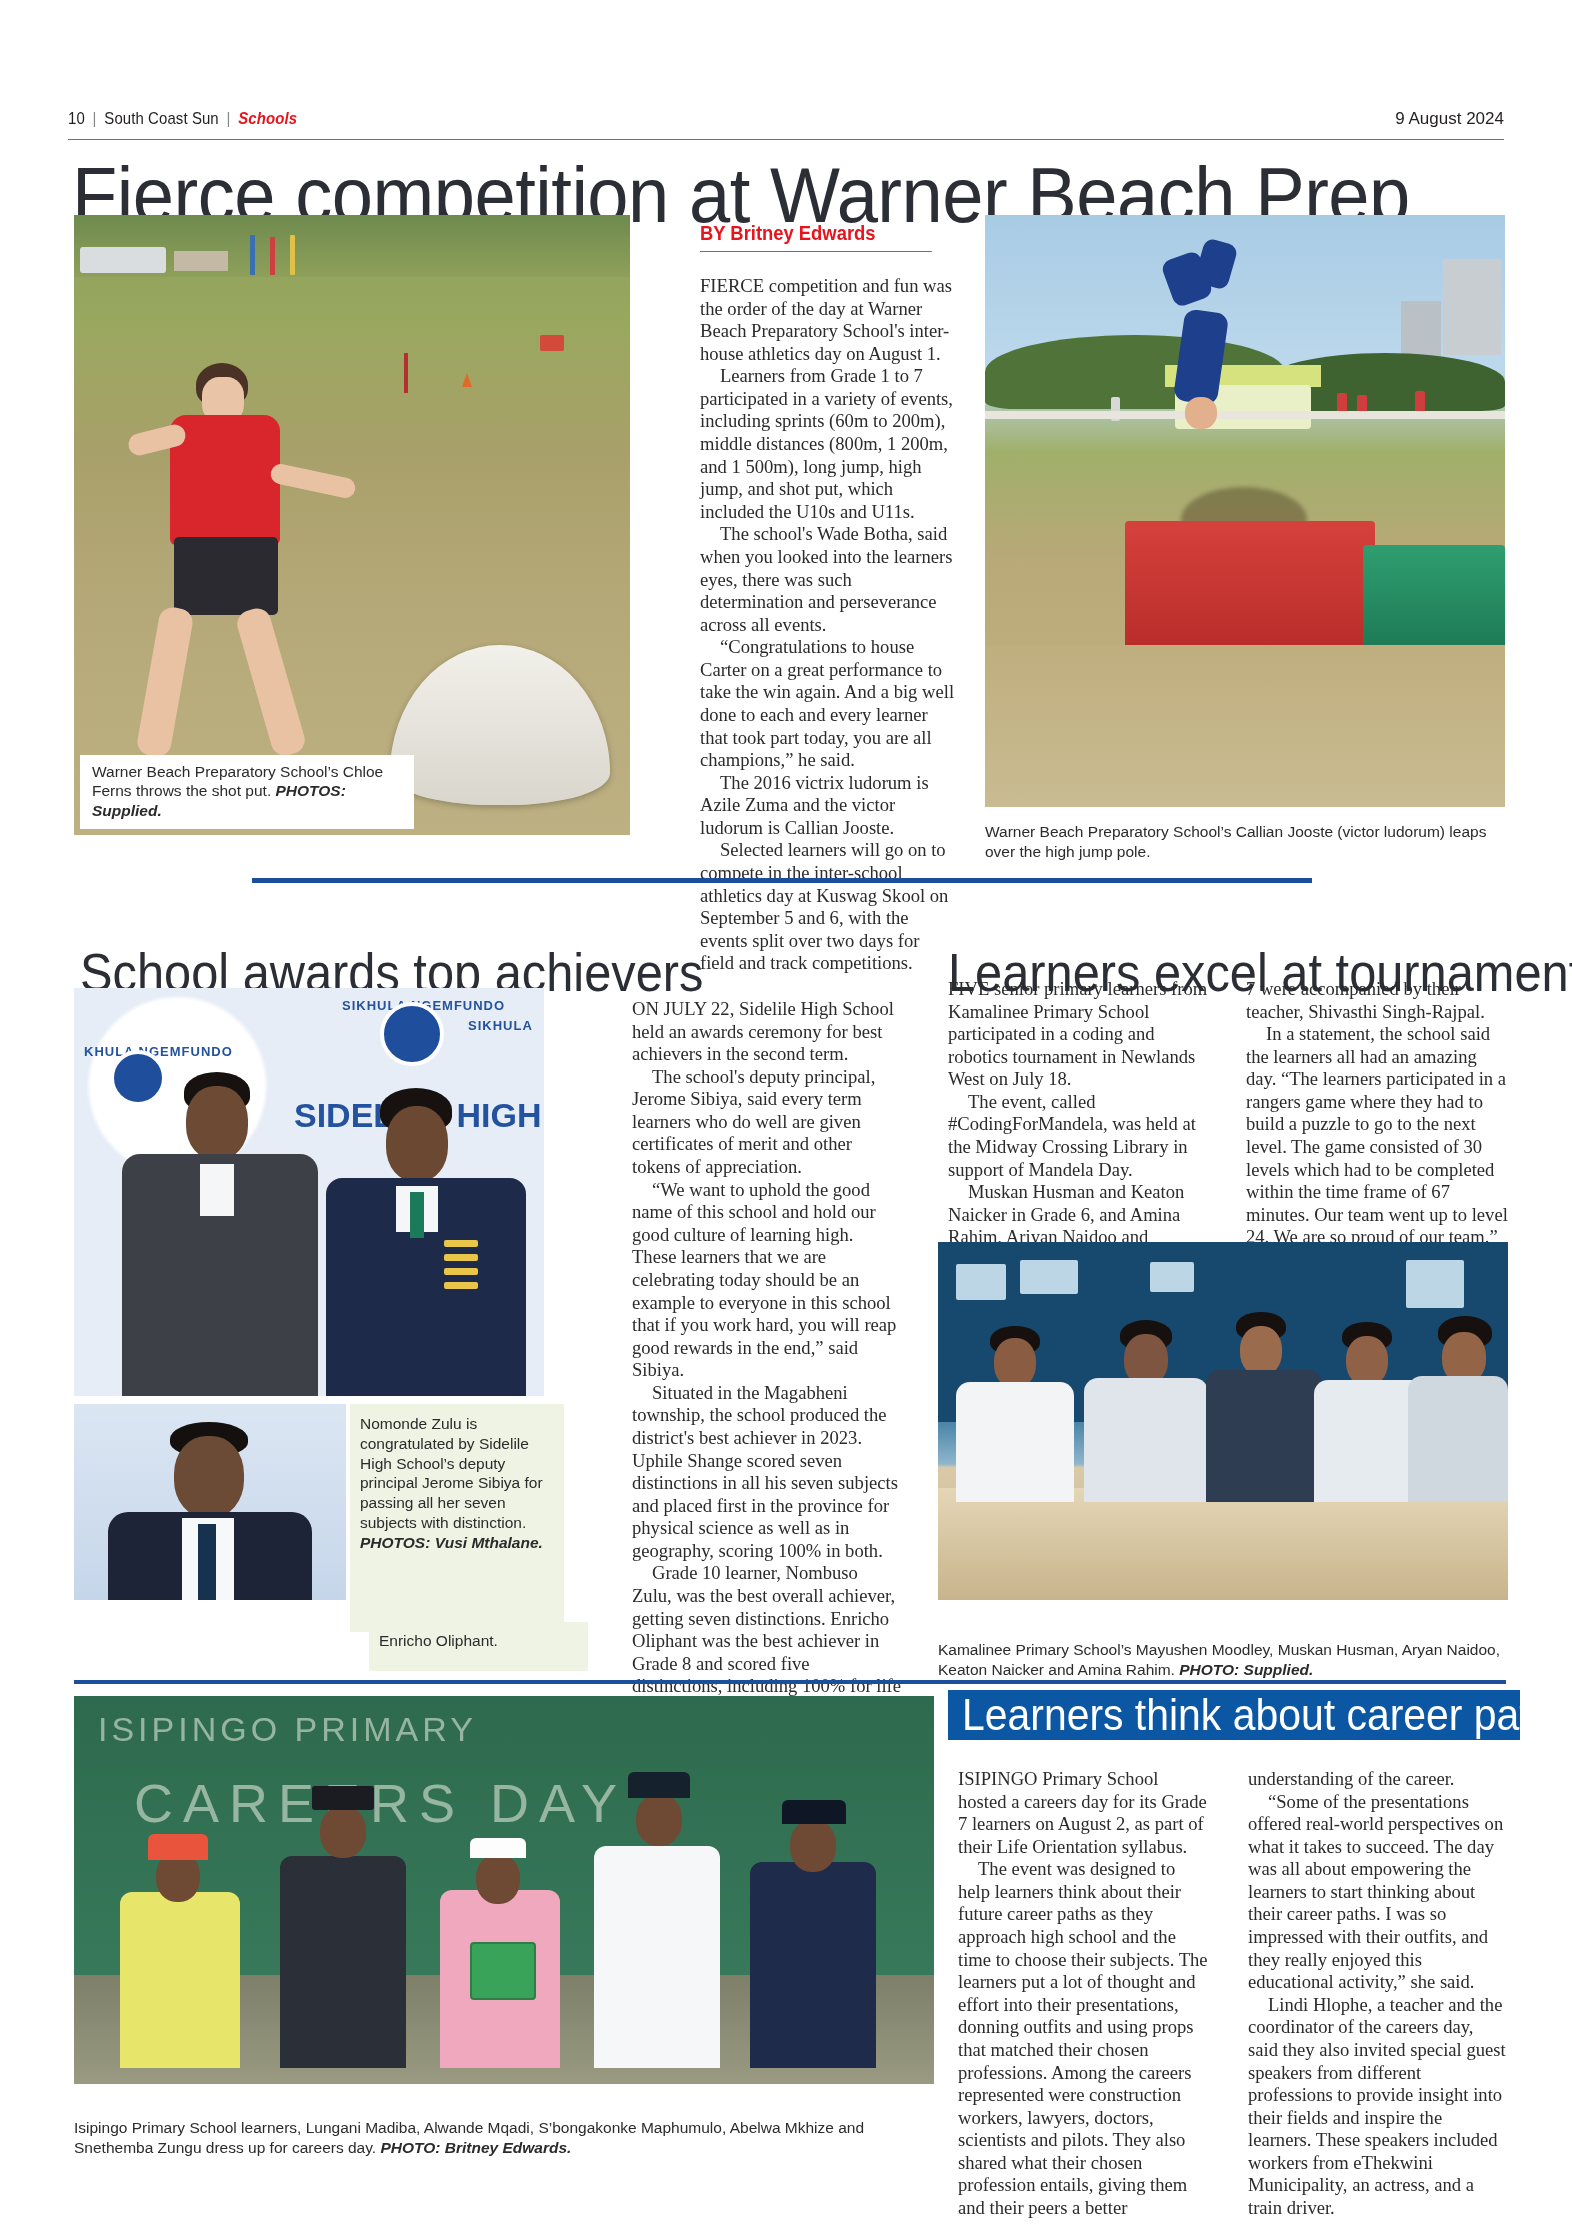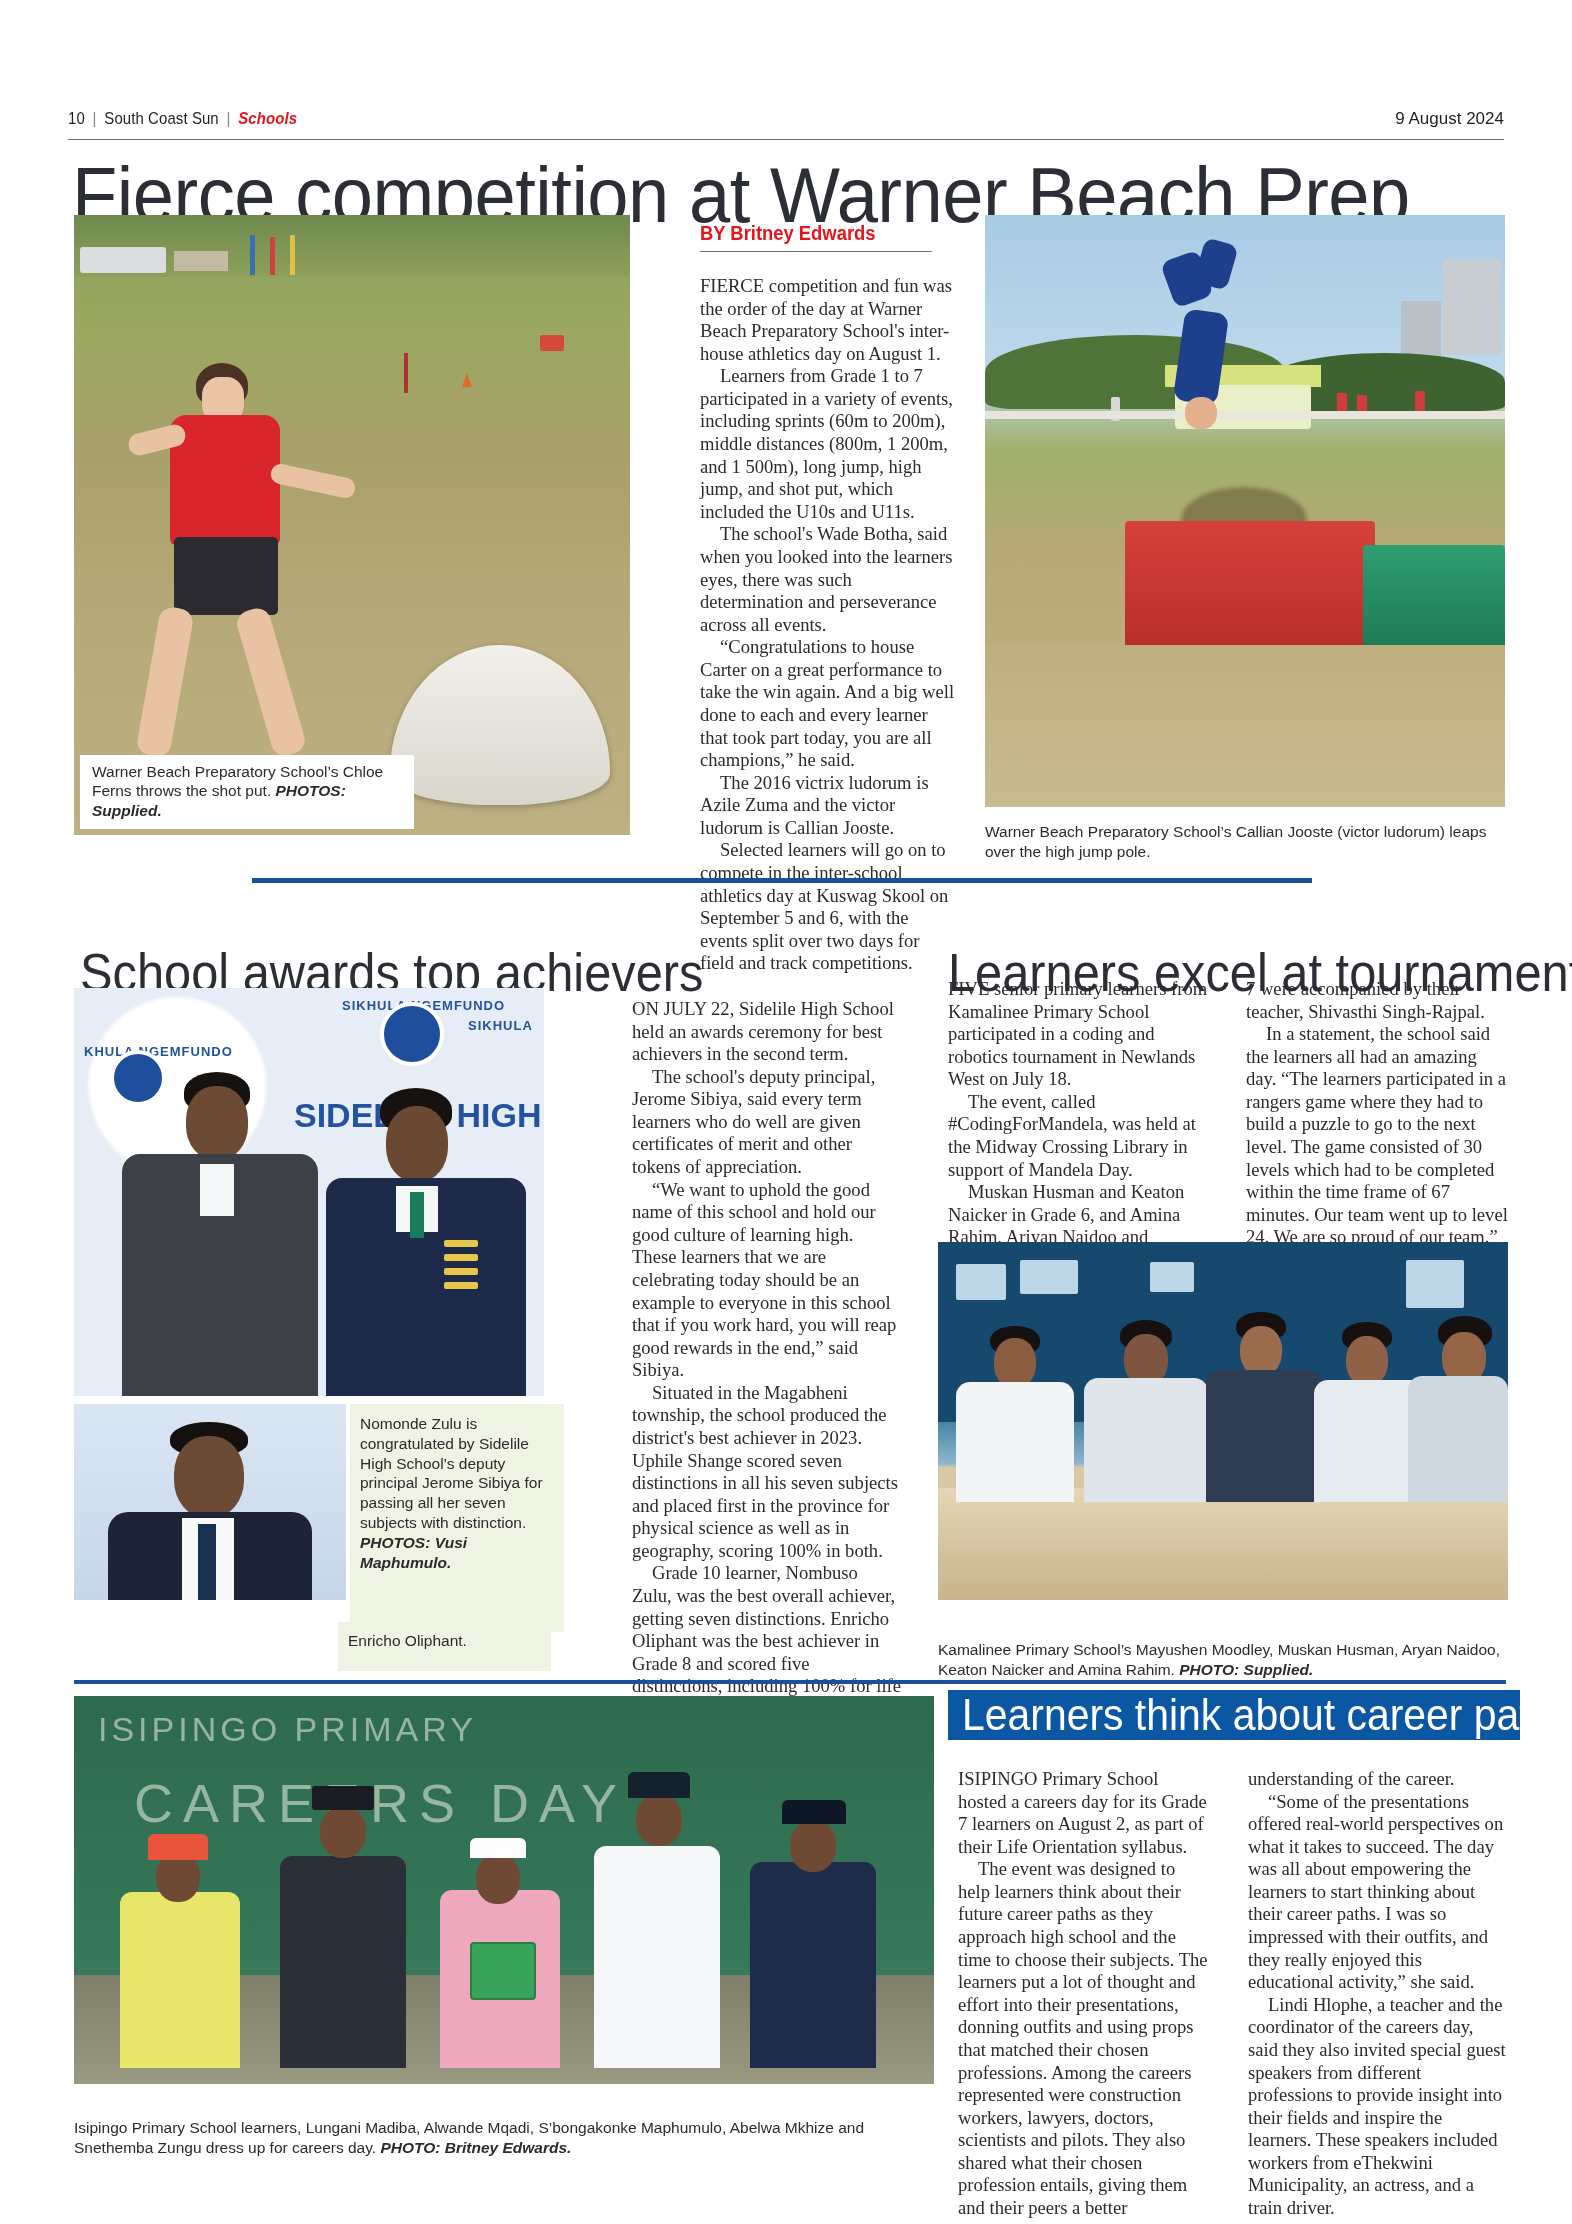--- a/index.html
+++ b/index.html
@@ -285,31 +285,31 @@
     <div class="shirt-white" style="left:322px; top:198px; width:42px; height:46px;"></div>
     <div class="tie" style="left:336px; top:204px; width:14px; height:46px;"></div>
     <div class="badge" style="left:370px; top:252px; width:34px; height:7px;"></div>
     <div class="badge" style="left:370px; top:266px; width:34px; height:7px;"></div>
     <div class="badge" style="left:370px; top:280px; width:34px; height:7px;"></div>
     <div class="badge" style="left:370px; top:294px; width:34px; height:7px;"></div>
   </div>
 
   <div class="cap cap-green" style="position:absolute; left:350px; top:1404px; width:196px; height:218px; padding:10px 8px 0 10px;">
     <span>Nomonde Zulu is congratulated by Sidelile High School’s deputy principal Jerome Sibiya for passing all her seven subjects with distinction.</span>
-    <b>PHOTOS: Vusi Maphumulo.</b>
+    <b>PHOTOS: Vusi Mthalane.</b>
   </div>
 
   <div class="photo p4" style="left:74px; top:1404px; width:272px; height:196px;">
     <div class="hair" style="left:96px; top:18px; width:78px; height:34px;"></div>
     <div class="skin" style="left:100px; top:32px; width:70px; height:82px;"></div>
     <div class="blazer" style="left:34px; top:108px; width:204px; height:90px;"></div>
     <div class="shirt" style="left:108px; top:114px; width:52px; height:82px;"></div>
     <div class="tie" style="left:124px; top:120px; width:18px; height:76px;"></div>
   </div>
-  <div class="cap cap-green" style="position:absolute; left:338px; top:1622px; width:196px; height:40px; padding:9px 7px 0 10px;">
+  <div class="cap cap-green" style="position:absolute; left:369px; top:1622px; width:196px; height:40px; padding:9px 13px 0 10px;">
     <span>Enricho Oliphant.</span>
   </div>
 
   <div class="col" style="left:632px; top:998px; width:270px;">
     <p class="first">ON JULY 22, Sidelile High School held an awards ceremony for best achievers in the second term.</p>
     <p>The school's deputy principal, Jerome Sibiya, said every term learners who do well are given certificates of merit and other tokens of appreciation.</p>
     <p>“We want to uphold the good name of this school and hold our good culture of learning high. These learners that we are celebrating today should be an example to everyone in this school that if you work hard, you will reap good rewards in the end,” said Sibiya.</p>
     <p>Situated in the Magabheni township, the school produced the district's best achiever in 2023. Uphile Shange scored seven distinctions in all his seven subjects and placed first in the province for physical science as well as in geography, scoring 100% in both.</p>
     <p>Grade 10 learner, Nombuso Zulu, was the best overall achiever, getting seven distinctions. Enricho Oliphant was the best achiever in Grade 8 and scored five distinctions, including 100% for life orientation.</p>
   </div>

